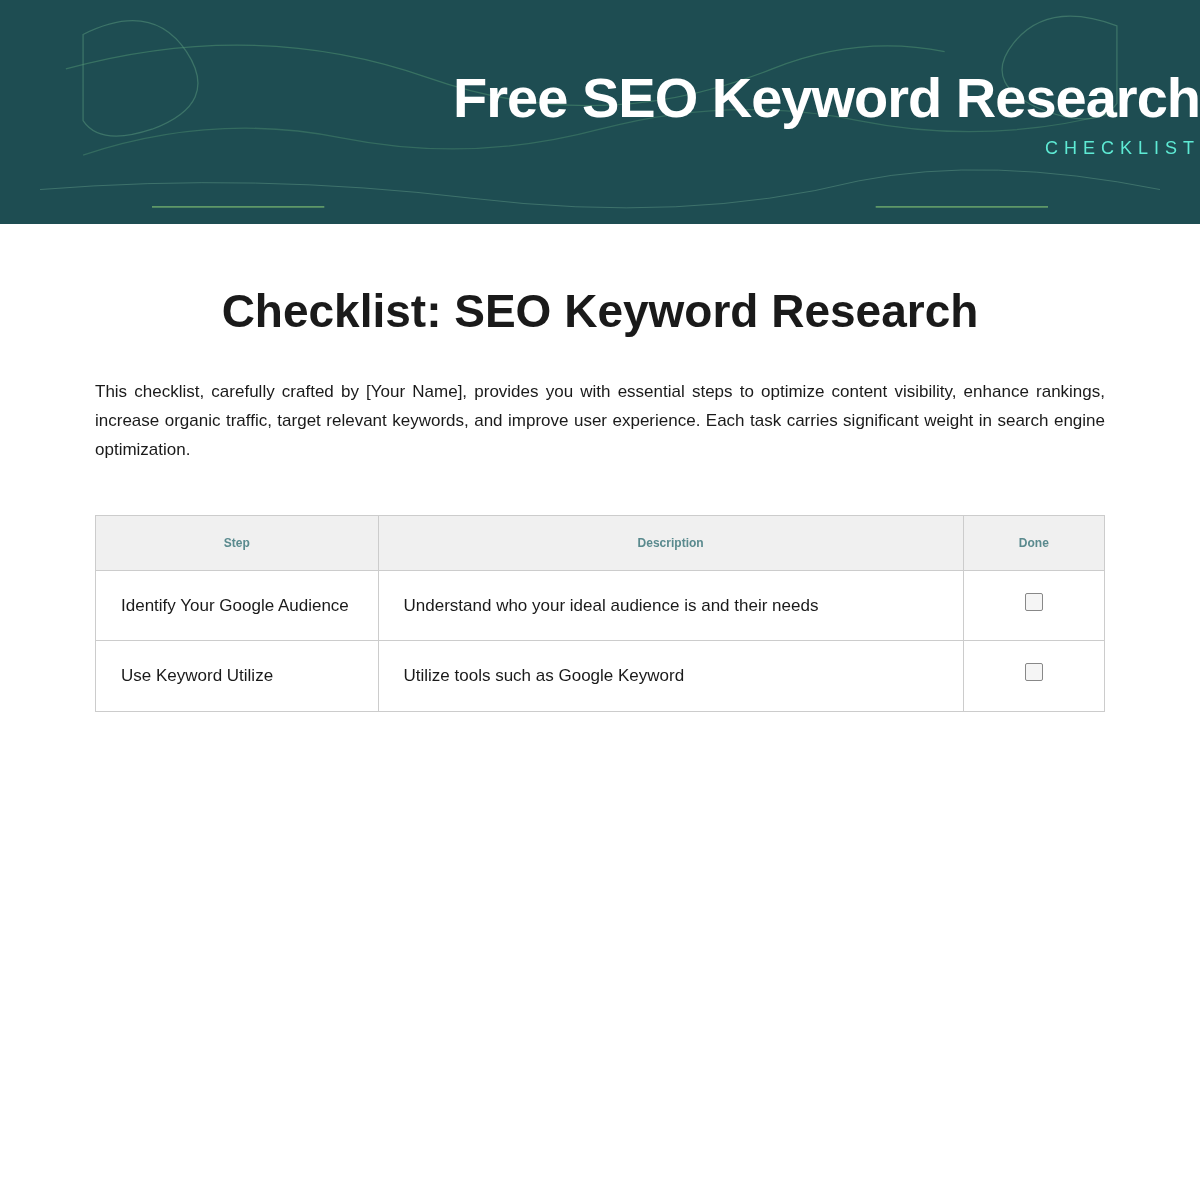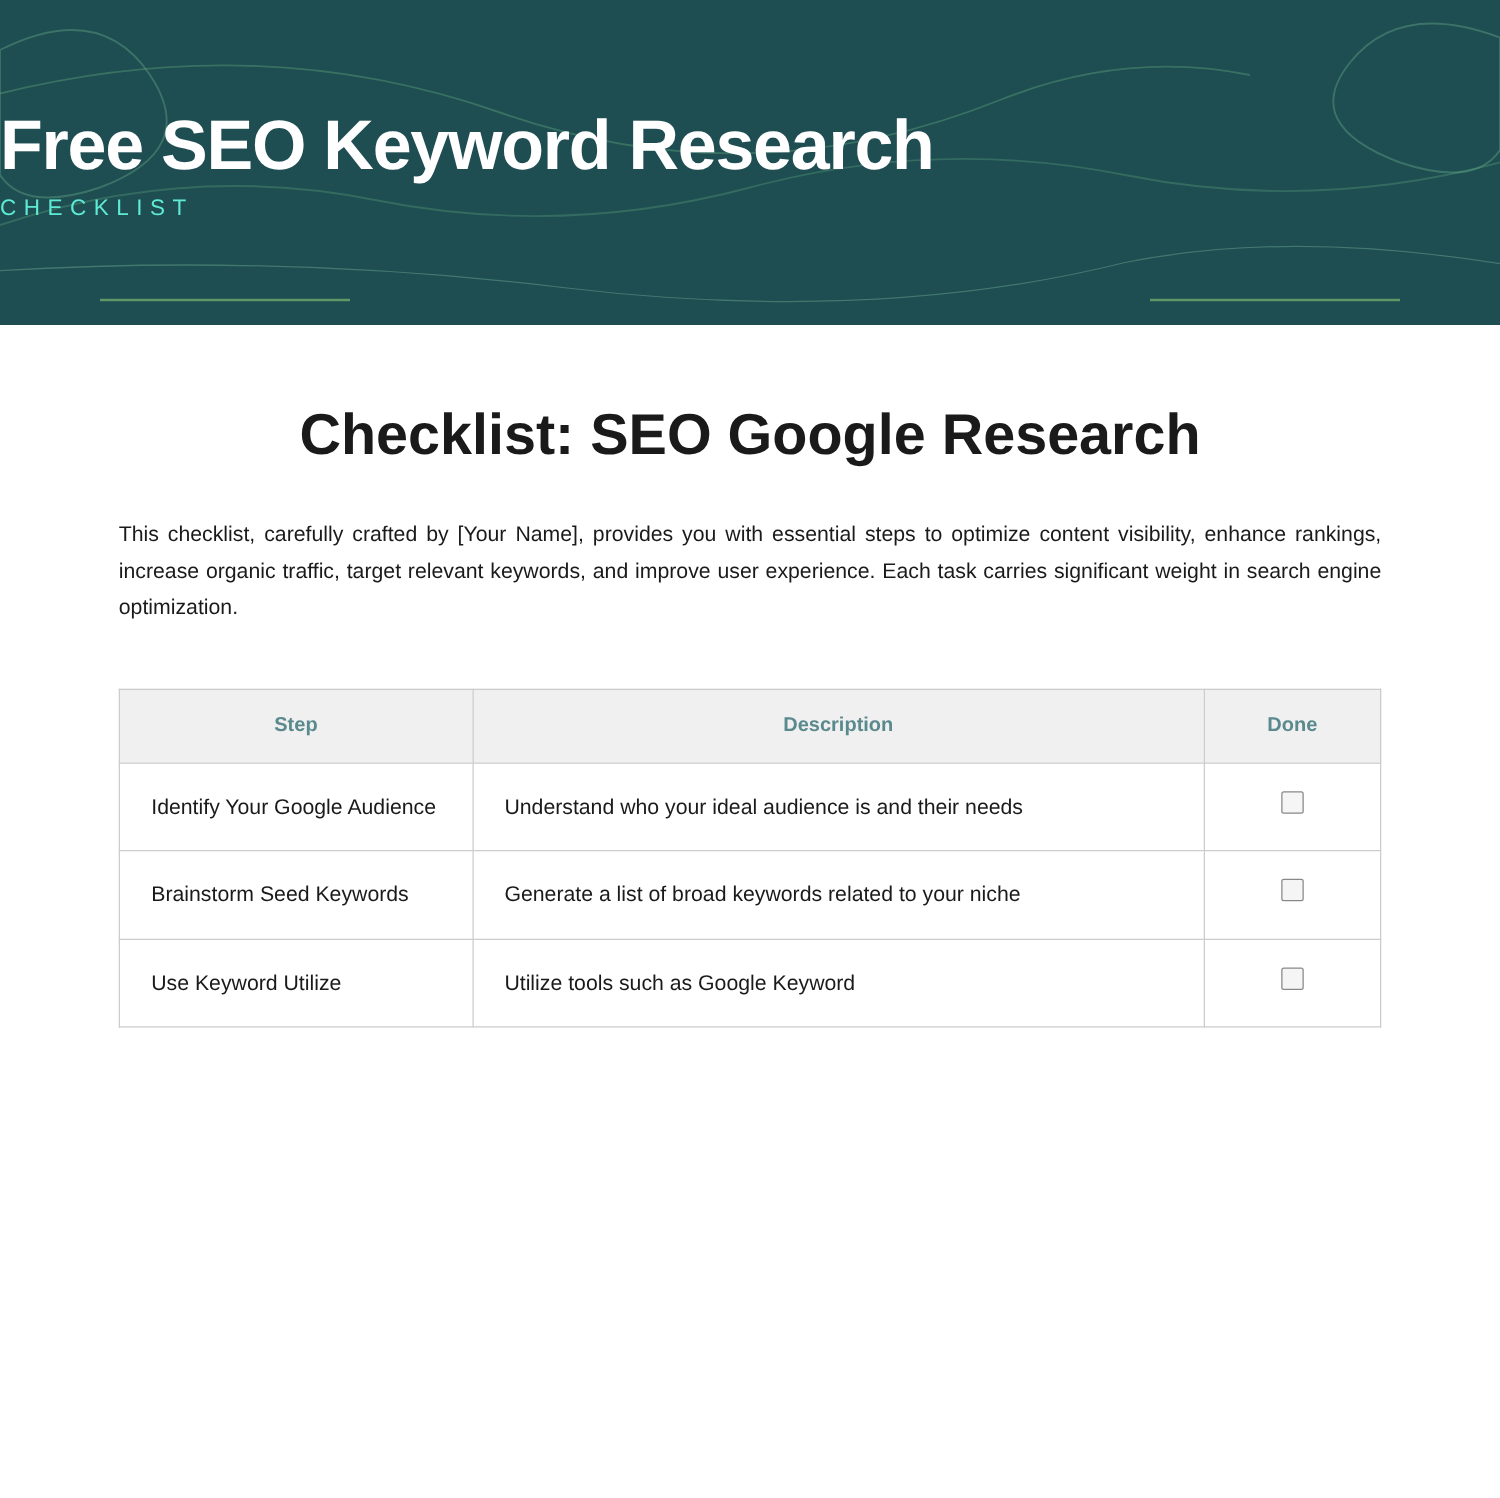--- a/index.html
+++ b/index.html
@@ -12,25 +12,25 @@
       font-family: 'Georgia', serif;
       background: #ffffff;
       width: 1200px;
       min-height: 1198px;
     }
 
     
     .header {
       background: #1e4d52;
       width: 100%;
-      height: 260px;
+      height: 224px;
       position: relative;
       display: flex;
       flex-direction: column;
-      align-items: flex-start;
+      align-items: flex-end;
       justify-content: center;
       overflow: hidden;
     }
 
     .header-curves {
       position: absolute;
       top: 0;
       left: 0;
       width: 100%;
       height: 100%;
@@ -85,21 +85,21 @@
       border: 1.5px solid #cccccc;
     }
 
     .checklist-table thead tr {
       background: #f0f0f0;
     }
 
     .checklist-table th {
       padding: 20px 25px;
       font-family: 'Arial', sans-serif;
-      font-size: 16px;
+      font-size: 12px;
       font-weight: 600;
       color: #5a8a8e;
       text-align: center;
       border: 1.5px solid #cccccc;
     }
 
     .checklist-table td {
       padding: 22px 25px;
       font-family: 'Arial', sans-serif;
       font-size: 17px;
@@ -148,44 +148,39 @@
     <line x1="80" y1="240" x2="280" y2="240" stroke="#7ab870" stroke-width="2" opacity="0.7"></line>
 
     <line x1="920" y1="240" x2="1120" y2="240" stroke="#7ab870" stroke-width="2" opacity="0.7"></line>
   </svg>
   <h1 class="header-title">Free SEO Keyword Research</h1>
   <p class="header-subtitle">CHECKLIST</p>
 </header>
 
 <main class="main-content">
 
-  <h2 class="page-title">Checklist: SEO Google Research</h2>
+  <h2 class="page-title">Checklist: SEO Keyword Research</h2>
 
   <p class="description">This checklist, carefully crafted by [Your Name], provides you with essential steps to optimize content visibility, enhance rankings, increase organic traffic, target relevant keywords, and improve user experience. Each task carries significant weight in search engine optimization.</p>
 
   <table class="checklist-table">
     <thead>
       <tr>
         <th class="col-step">Step</th>
         <th class="col-desc">Description</th>
         <th class="col-done">Done</th>
       </tr>
     </thead>
     <tbody id="table-body">
         <tr>
           <td class="col-step">Identify Your Google Audience</td>
           <td class="col-desc">Understand who your ideal audience is and their needs</td>
           <td class="col-done"><span class="checkbox"></span></td>
         </tr>
         <tr>
-          <td class="col-step">Brainstorm Seed Keywords</td>
-          <td class="col-desc">Generate a list of broad keywords related to your niche</td>
-          <td class="col-done"><span class="checkbox"></span></td>
-        </tr>
-        <tr>
           <td class="col-step">Use Keyword Utilize</td>
           <td class="col-desc">Utilize tools such as Google Keyword</td>
           <td class="col-done"><span class="checkbox"></span></td>
         </tr>
       </tbody>
   </table>
 
 </main>
 
 </body></html>

